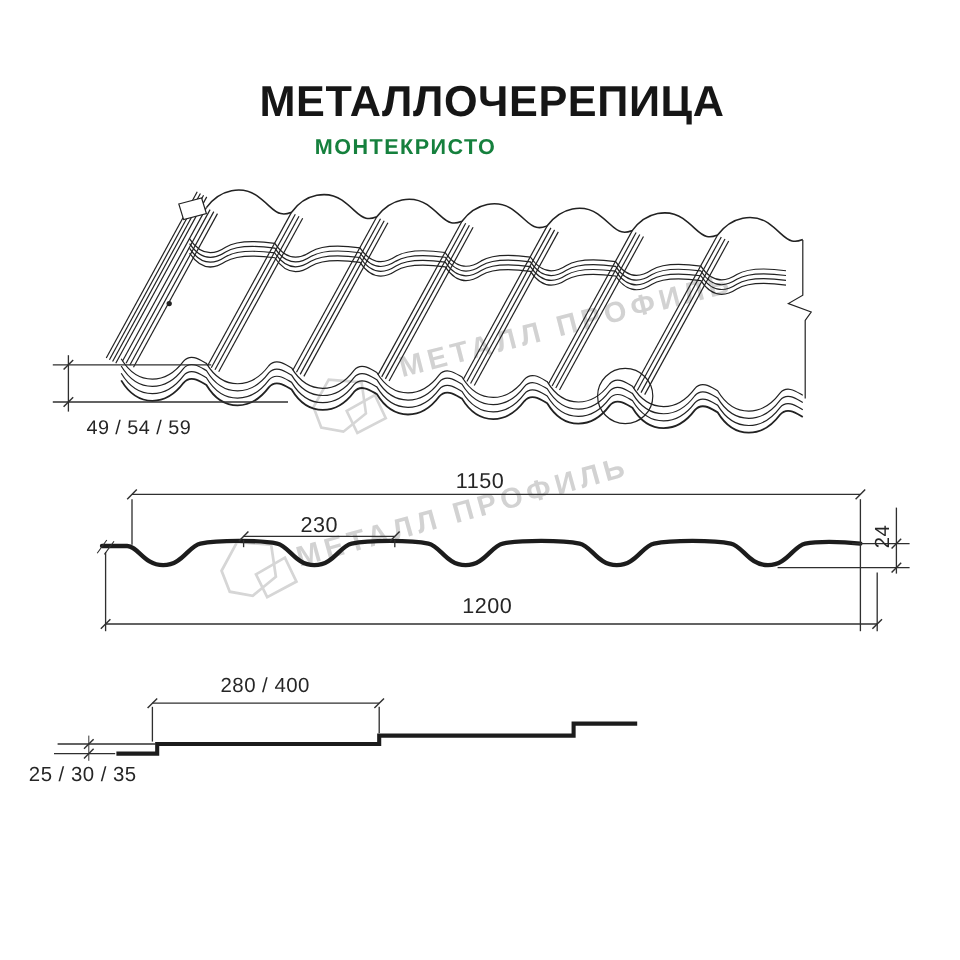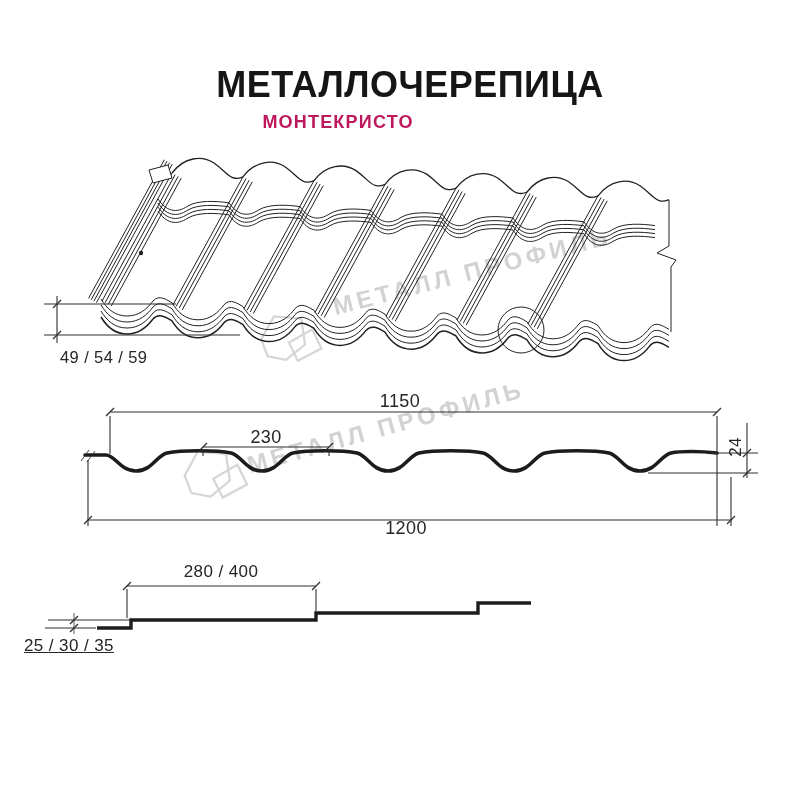--- a/index.html
+++ b/index.html
@@ -1,21 +1,21 @@
 <!DOCTYPE html>
 <html><head>
 <meta charset="utf-8">
 <style>
   html,body{margin:0;padding:0;background:#fff;}
   #stage{position:relative;width:800px;height:800px;background:#fff;overflow:hidden;
          font-family:"Liberation Sans",sans-serif;color:#1d1d1d;}
   .title{position:absolute;left:0;top:64px;width:800px;text-align:center;
          font-size:36px;font-weight:700;letter-spacing:.5px;color:#161616;padding-left:10px;}
   .subtitle{position:absolute;left:0;top:112px;width:676px;text-align:center;
-         font-size:18px;font-weight:700;letter-spacing:1.2px;color:#be185d;}
+         font-size:18px;font-weight:700;letter-spacing:1.2px;color:#15803d;}
   .dim{position:absolute;font-size:18px;font-weight:500;color:#262626;letter-spacing:.4px;white-space:nowrap;z-index:3;}
   .dim.c{text-align:center;}
   svg.lines{position:absolute;left:0;top:0;z-index:2;}
   .wm{position:absolute;z-index:1;color:#d2d2d2;font-weight:700;font-size:24px;
       letter-spacing:4px;white-space:nowrap;transform-origin:left top;}
   .wm-logo{position:absolute;z-index:1;transform-origin:left top;}
   .g3d path, .g3d line{fill:none;stroke:#222;stroke-width:1;}
   .g3d path.w13{stroke-width:1.3;}
   .g3d path.w15{stroke-width:1.5;}
   .thick{fill:none;stroke:#1c1c1c;stroke-width:3.6px;stroke-linecap:round;stroke-linejoin:round;}
@@ -144,20 +144,20 @@
         <line x1="743" y1="477" x2="751" y2="469" stroke-width="1.2"></line>
         <line x1="84" y1="524" x2="92" y2="516" stroke-width="1.2"></line>
         <line x1="727" y1="524" x2="735" y2="516" stroke-width="1.2"></line>
         <line x1="123" y1="590" x2="131" y2="582" stroke-width="1.2"></line>
         <line x1="312" y1="590" x2="320" y2="582" stroke-width="1.2"></line>
         <line x1="70" y1="624" x2="78" y2="616" stroke-width="1.2"></line>
         <line x1="70" y1="632" x2="78" y2="624" stroke-width="1.2"></line>
       </g>
   </svg>
 
-  <div class="dim" style="left:60px;top:348px;font-size:16.5px;">49 / 54 / 59</div>
+  <div class="dim" style="left:72px;top:348px;font-size:16.5px;">49 / 54 / 59</div>
   <div class="dim c" style="left:300px;top:391px;width:200px;text-align:center;">1150</div>
   <div class="dim c" style="left:216px;top:427px;width:100px;">230</div>
   <div class="dim c" style="left:719px;top:437px;width:34px;font-size:17px;transform:rotate(-90deg);">24</div>
-  <div class="dim c" style="left:306px;top:495px;width:200px;margin-top:23px;">1200</div>
+  <div class="dim c" style="left:306px;top:495px;width:200px;">1200</div>
   <div class="dim c" style="left:131px;top:562px;width:180px;font-size:17px;">280 / 400</div>
-  <div class="dim" style="left:24px;top:636px;font-size:17px;text-decoration:underline;">25 / 30 / 35</div>
+  <div class="dim" style="left:24px;top:636px;font-size:17px;">25 / 30 / 35</div>
 </div>
 
 </body></html>

